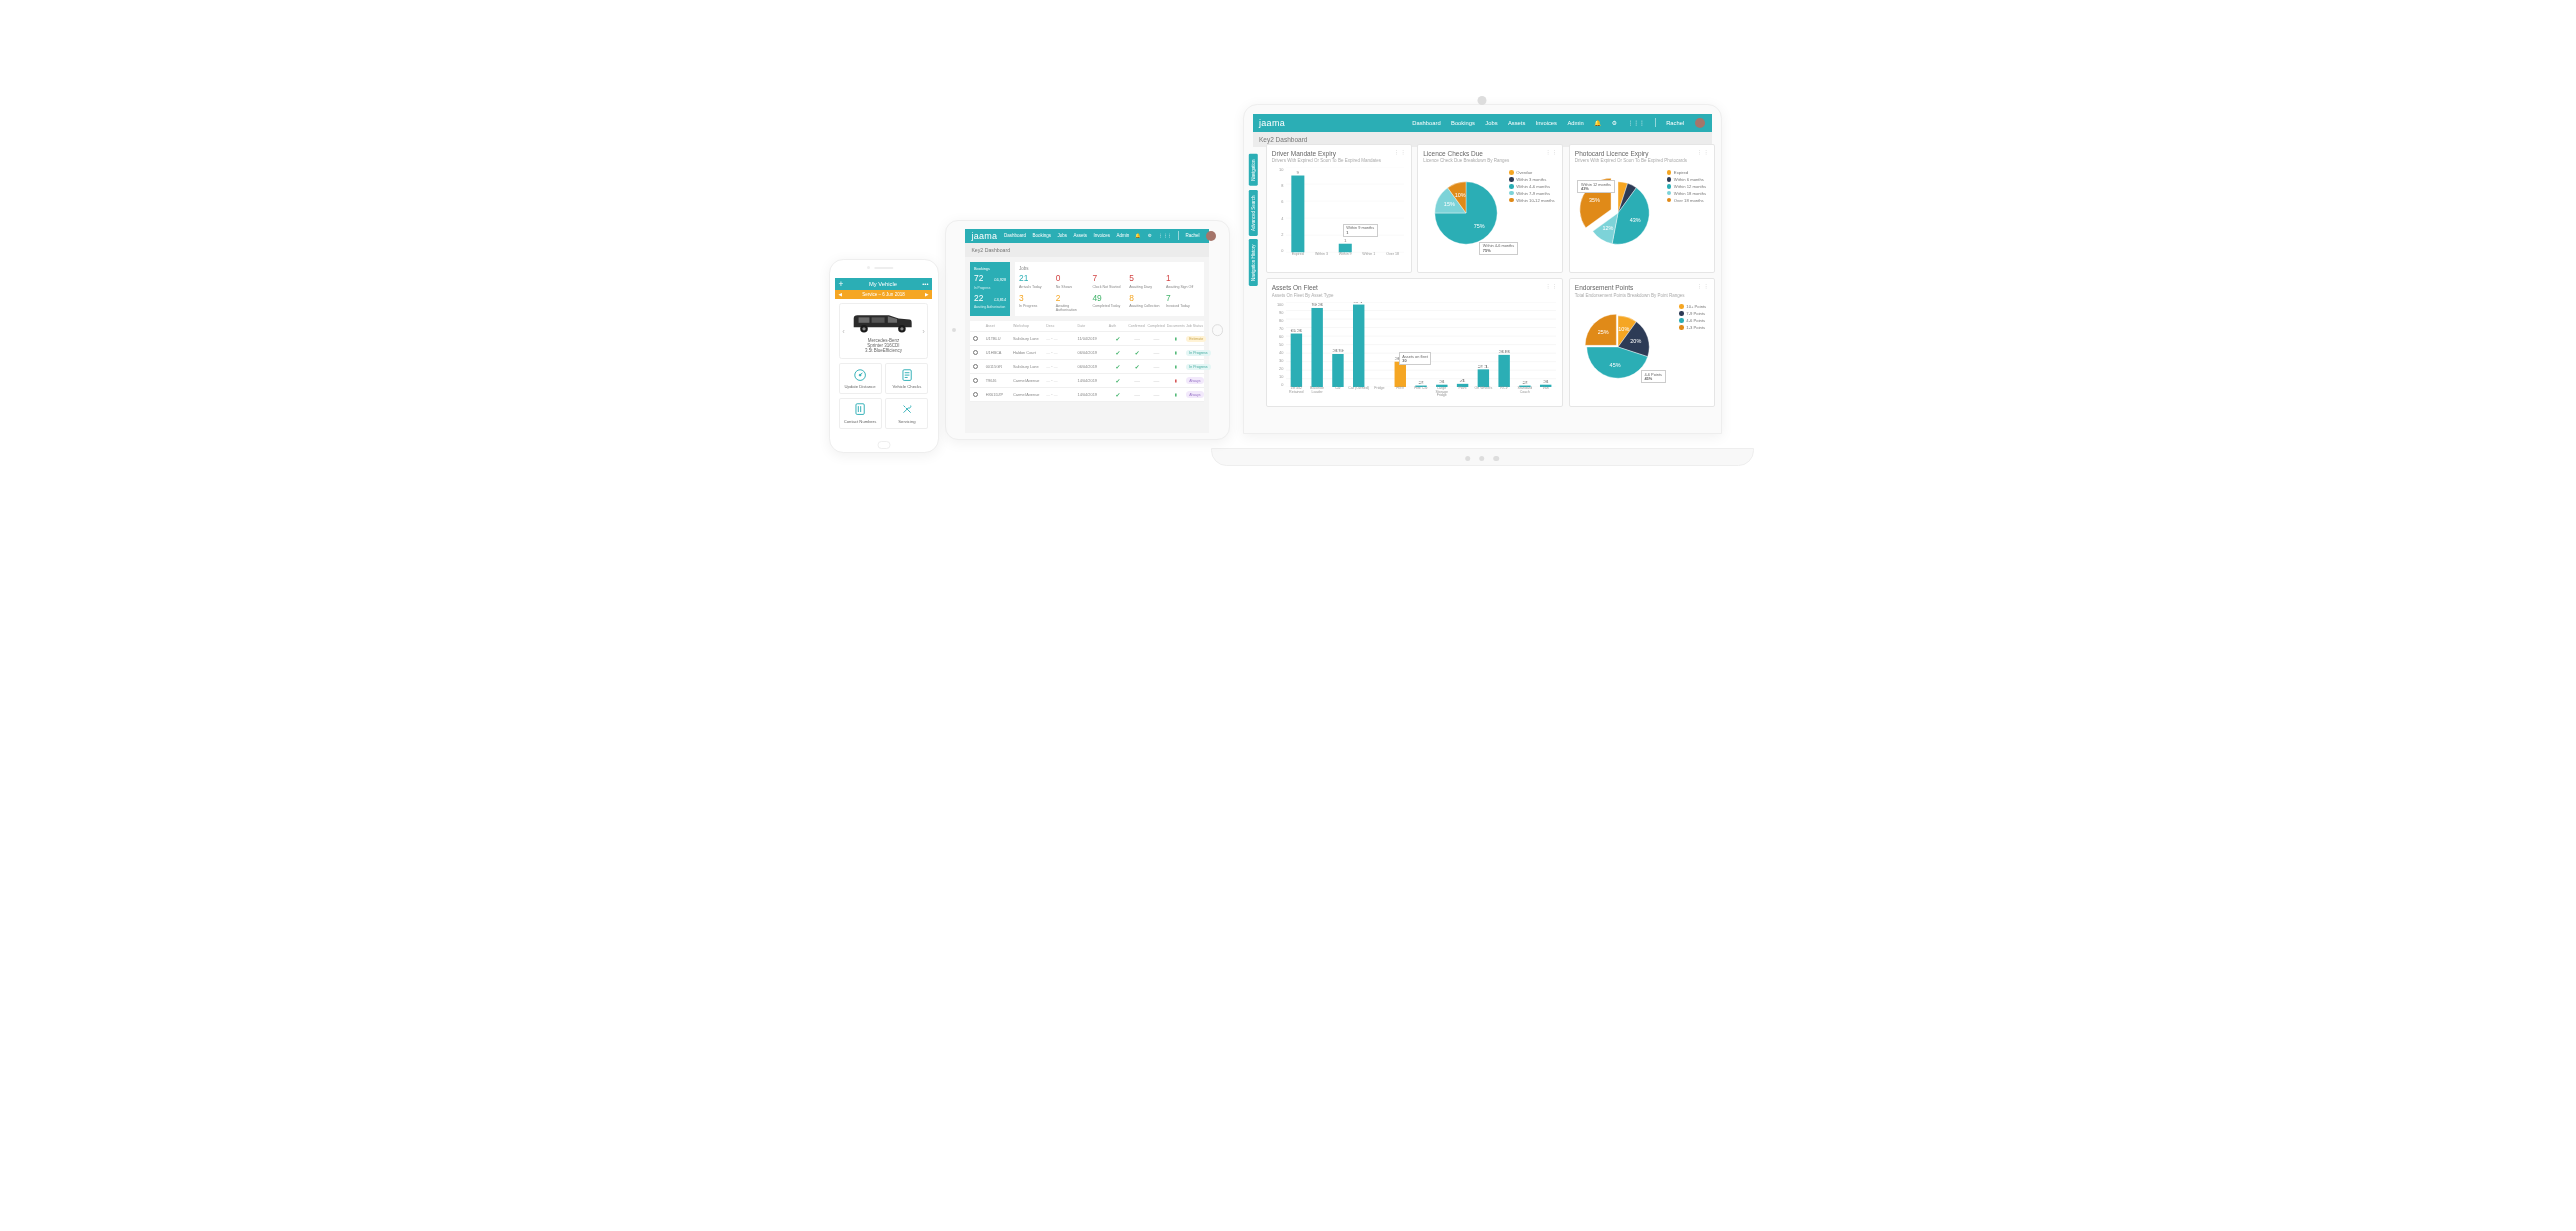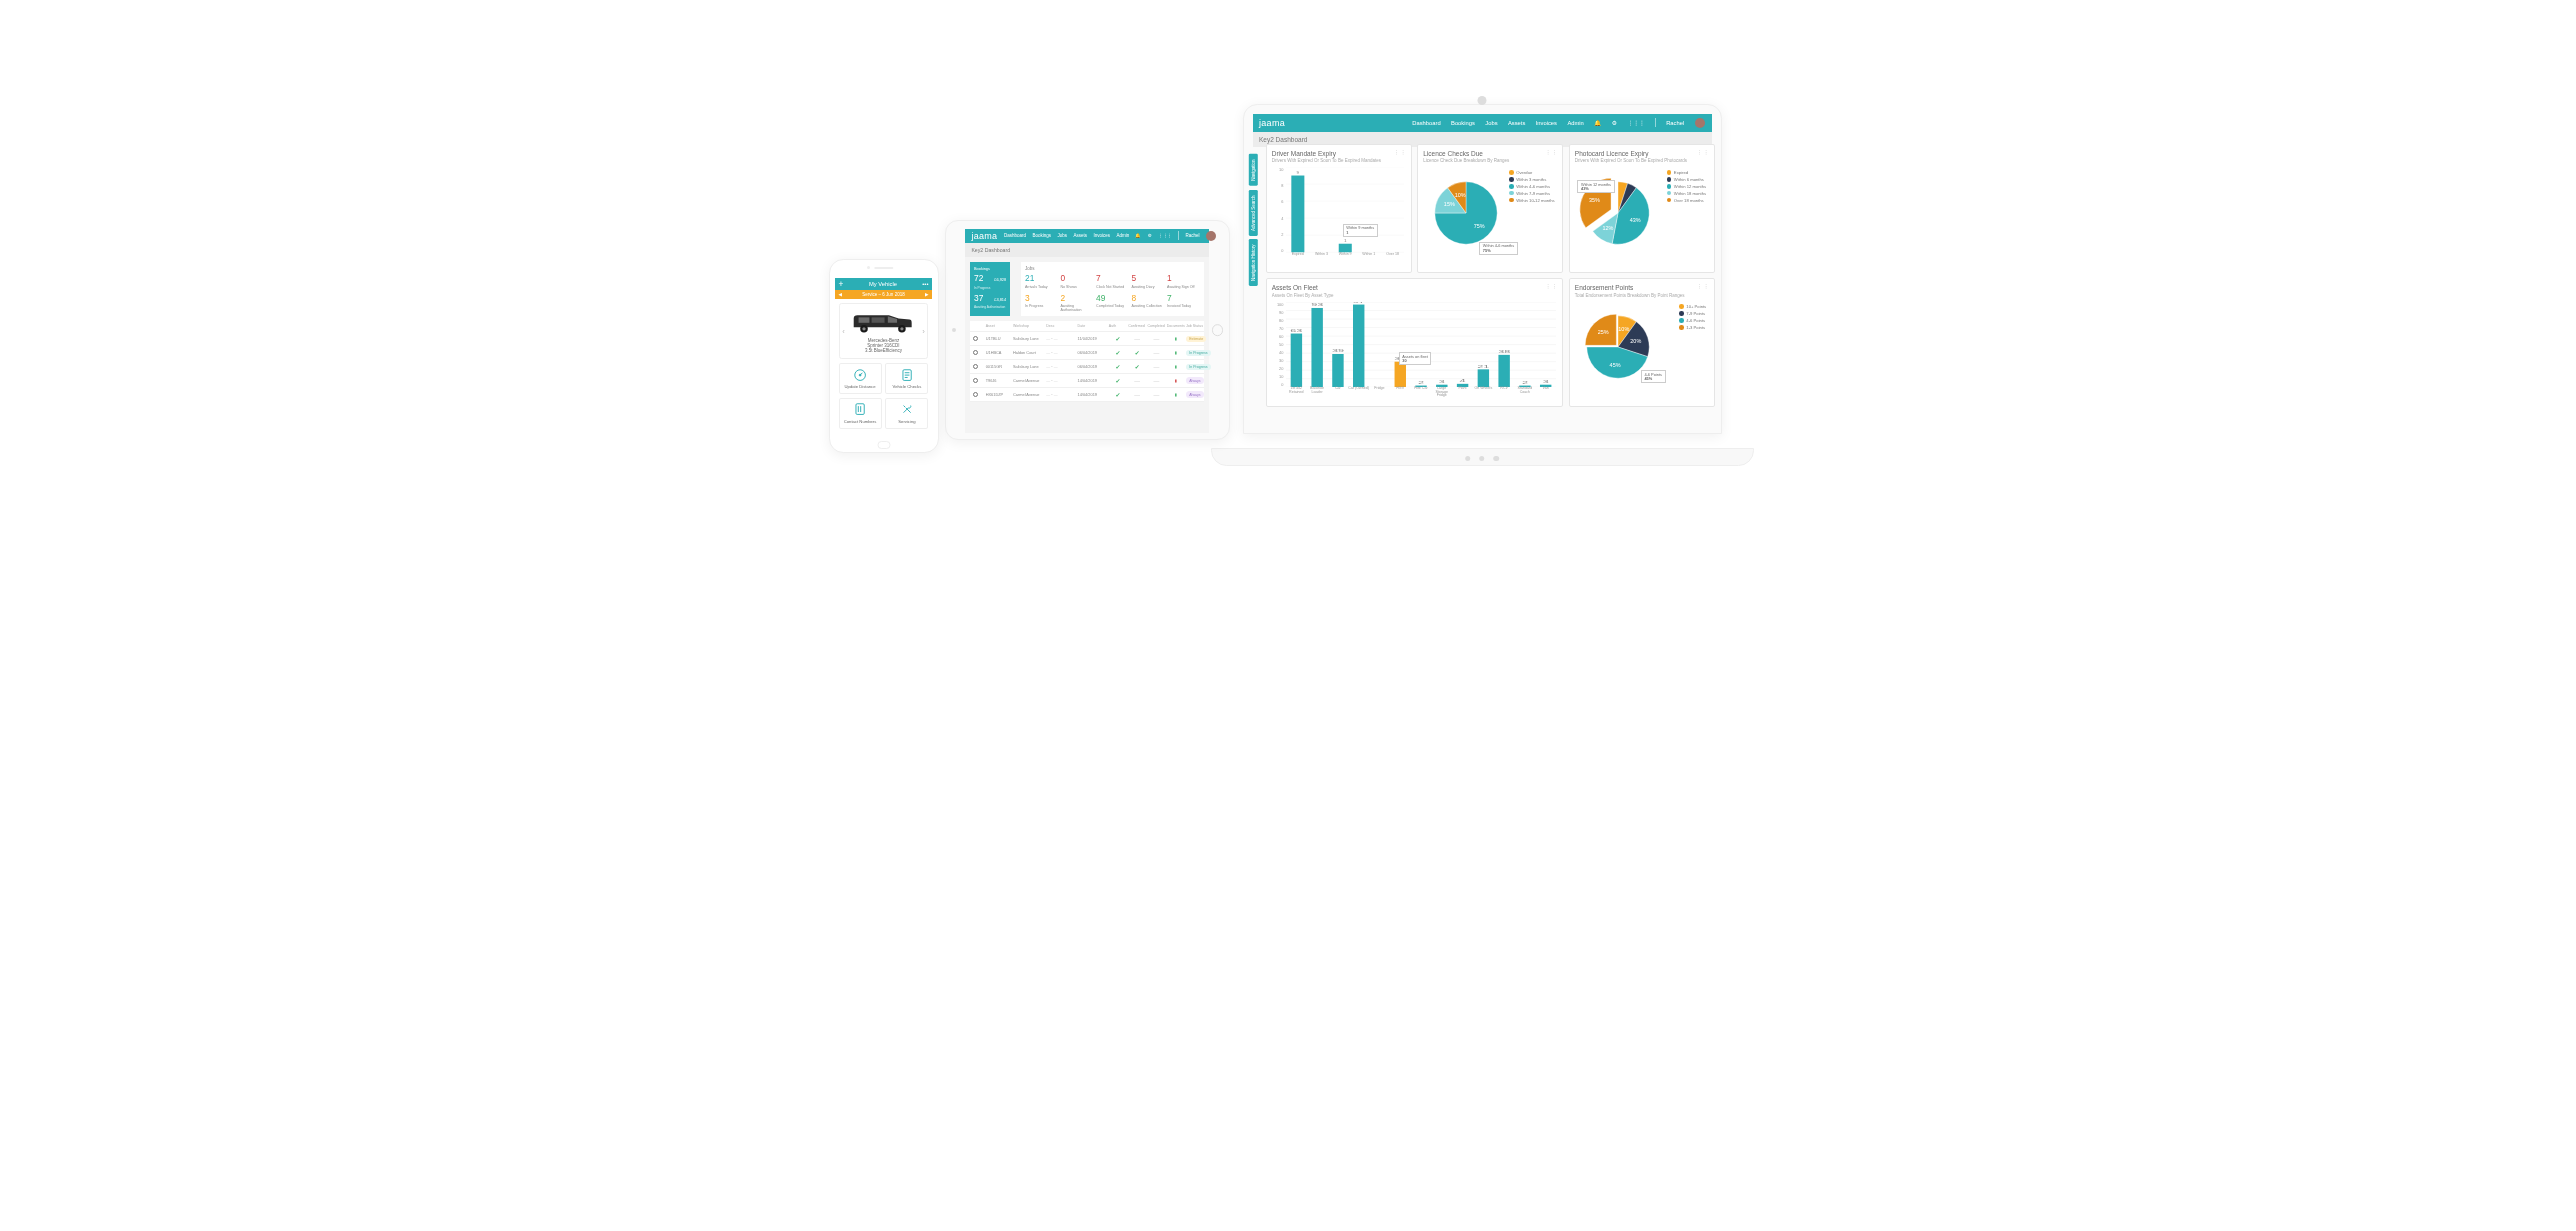--- a/index.html
+++ b/index.html
@@ -40,21 +40,21 @@
   .legend div{display:flex;align-items:center;gap:2.6px}
   .sw{width:4.5px;height:4.5px;border-radius:50%}
   .pieLbl{fill:#fff;font-size:7px;text-anchor:middle;alignment-baseline:middle}
   
   .tablet{position:absolute;left:168px;top:194px;width:285px;height:220px;border:1.3px solid #eee;border-radius:13px;background:#fafafa;padding:7.8px 19.4px;box-shadow:0 2.6px 13px rgba(0,0,0,.06)}
   .tablet .home{position:absolute;right:5.2px;top:50%;width:11.7px;height:11.7px;border:0.6px solid #ddd;border-radius:50%;transform:translateY(-50%)}
   .tablet .camt{position:absolute;left:6.5px;top:50%;width:3.9px;height:3.9px;background:#ddd;border-radius:50%;transform:translateY(-50%)}
   .tTop .topnav{font-size:4.5px;height:14.2px;gap:6.5px}
   .tTop .topnav .items{gap:6.5px}
   .tBody{padding:5.2px;background:#f4f4f4;height:calc(100% - 26px)}
-  .statRow{display:flex;gap:11px;margin-bottom:5.2px}
+  .statRow{display:flex;gap:5px;margin-bottom:5.2px}
   .statTeal{background:#2baeb5;color:#fff;padding:3.9px;font-size:3.9px;min-width:40px;display:flex;flex-direction:column;gap:2.6px}
   .statTeal .n{font-size:8.4px;font-weight:300}
   .statTeal .r{display:flex;justify-content:space-between;align-items:baseline}
   .statWhite{background:#fff;flex:1;padding:3.9px;display:flex;flex-direction:column;justify-content:space-between}
   .statWhite .row{display:flex;gap:2.6px}
   .statCell{flex:1;display:flex;flex-direction:column;gap:1.3px}
   .statCell .v{font-size:8.4px;font-weight:400}
   .statCell .l{font-size:3.6px;color:#888}
   .tbl{background:#fff;font-size:3.9px;color:#888}
   .tbl .h,.tbl .r{display:grid;grid-template-columns:11.7px 26px 32px 30px 30px 18px 18px 18px 18px 28.5px;align-items:center;padding:3.2px 2.6px;border-bottom:0.6px solid #f0f0f0;gap:1.3px}
@@ -397,21 +397,21 @@
   <div class="tBody">
     <div class="statRow">
       <div class="statTeal">
         <div>Bookings</div>
         <div class="r">
               <span class="n">72</span>
               <span>£6,928</span>
             </div>
         <div style="font-size:3.2px;opacity:.8">In Progress</div>
         <div class="r">
-              <span class="n">37</span>
+              <span class="n">22</span>
               <span>£3,814</span>
             </div>
         <div style="font-size:3.2px;opacity:.8">Awaiting Authorisation</div>
       </div>
       <div class="statWhite">
         <div style="font-size:4.5px;color:#888;margin-bottom:2.6px">Jobs</div>
         <div class="row" id="jobsRow1">
               <div class="statCell">
                 <span class="v" style="color:#2baeb5">21</span>
                 <span class="l">Arrivals Today</span>

